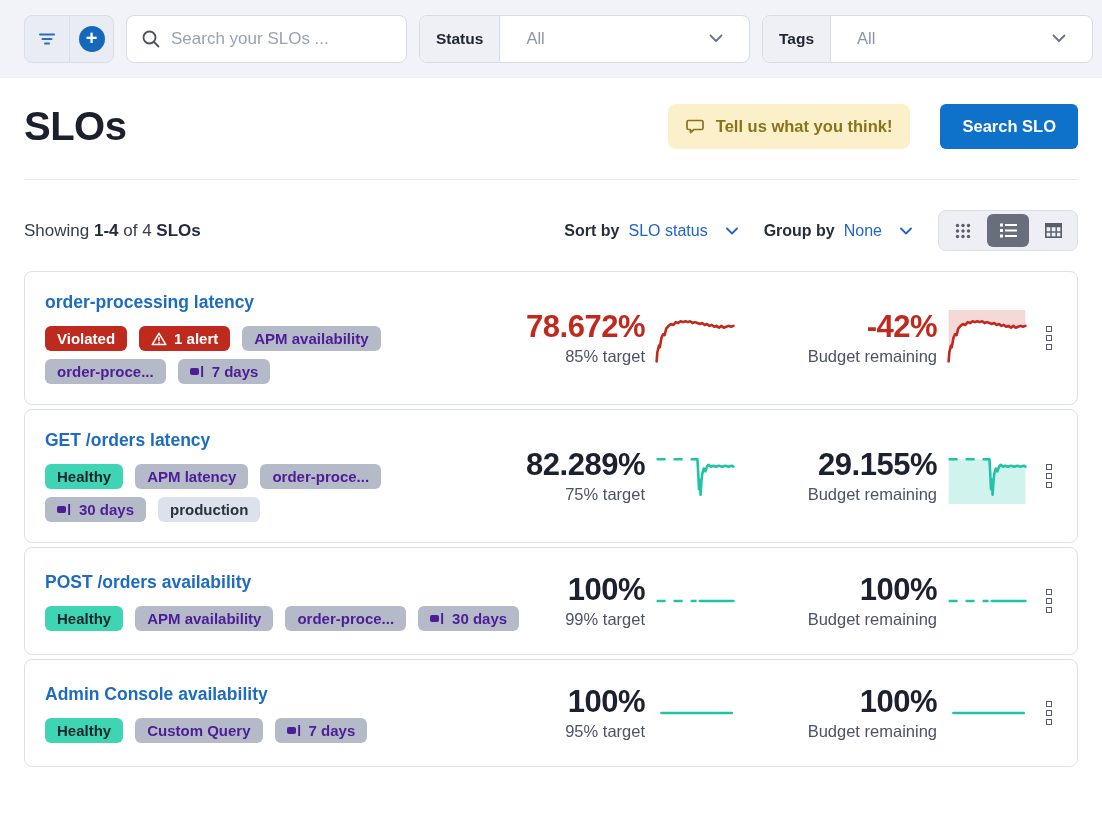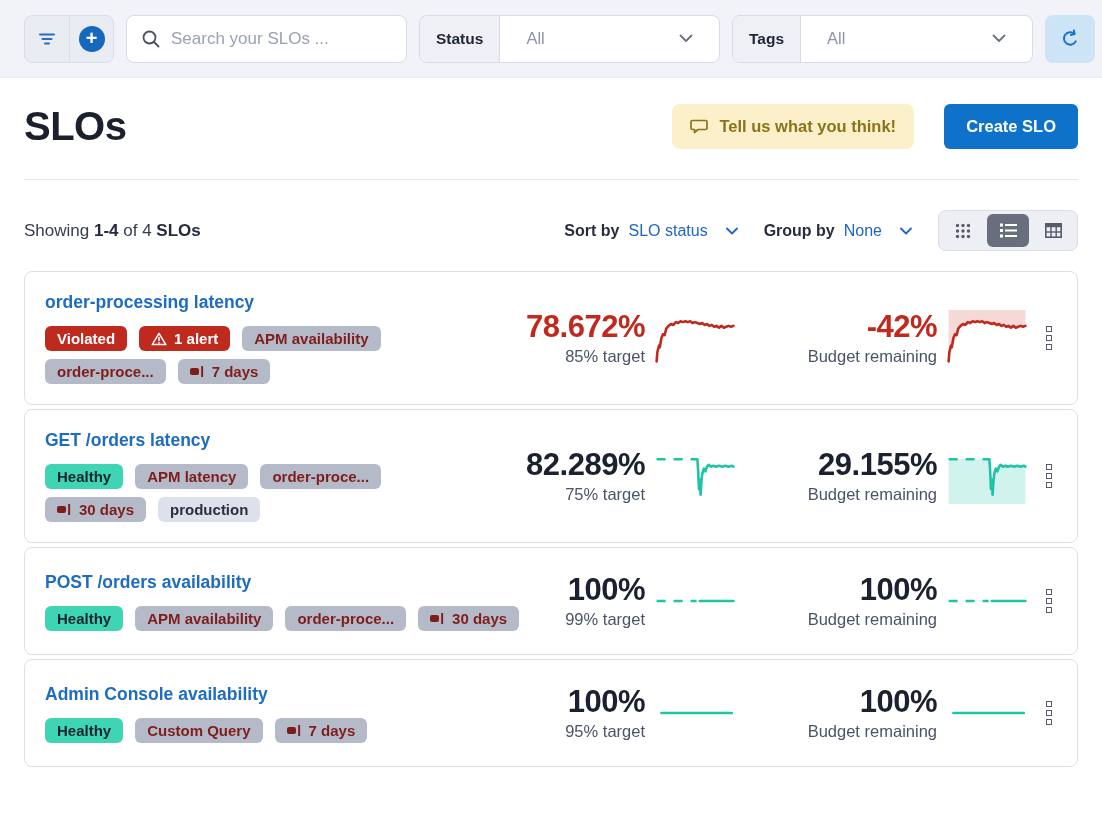--- a/index.html
+++ b/index.html
@@ -30,21 +30,21 @@
   .searchbox {
     flex:1 1 auto; height:48px; background:#fff; border:1px solid #d6dbe7;
     border-radius:8px; display:flex; align-items:center; padding:0 14px; gap:10px;
   }
   .searchbox input {
     border:none; outline:none; flex:1; font-size:17px; color:#333a4a;
     font-family:inherit; background:transparent;
   }
   .searchbox input::placeholder { color:#99a1b4; }
   .combo {
-    width:301px; height:48px; border:1px solid #d6dbe7; border-radius:8px;
+    width:331px; height:48px; border:1px solid #d6dbe7; border-radius:8px;
     background:#fff; display:flex; align-items:stretch; flex:0 0 auto; cursor:pointer;
   }
   .combo-label {
     background:#eef0f6; border-right:1px solid #d6dbe7; display:flex;
     align-items:center; padding:0 16px; font-weight:700; font-size:15.5px;
     color:#1f2533; border-radius:7px 0 0 7px;
   }
   .combo-value {
     flex:1; display:flex; align-items:center; padding:0 26px; font-size:16.5px;
     color:#8d95a8;
@@ -106,21 +106,21 @@
     display:inline-block; margin-bottom:13px; cursor:pointer;
   }
   .badge-rows { display:flex; flex-direction:column; gap:8px; }
   .badge-row { display:flex; gap:12px; }
   .badge {
     font-size:15px; font-weight:700; padding:4px 12px; border-radius:6px;
     display:inline-flex; align-items:center; gap:7px; white-space:nowrap;
   }
   .badge.red   { background:#bf2a1e; color:#ffffff; }
   .badge.teal  { background:#3fd5b4; color:#14252e; }
-  .badge.gray  { background:#b4bac8; color:#7f1d1d; }
+  .badge.gray  { background:#b4bac8; color:#4c1d95; }
   .badge.light { background:#dde1eb; color:#2a3040; }
   .card-metrics {
     flex:1; display:flex; align-items:center; justify-content:space-between;
     gap:54px; padding-right:6px;
   }
   .metric { display:flex; align-items:center; gap:10px; }
   .metric-text { text-align:right; min-width:148px; }
   .metric-value { font-size:31px; font-weight:800; color:#1b2130; letter-spacing:-0.5px; line-height:1.1; }
   .metric-value.red { color:#c02a1e; }
   .metric-label { font-size:16.5px; color:#4b5368; margin-top:3px; }
@@ -196,21 +196,21 @@
 
 <div class="header">
   <h1 class="page-title">SLOs</h1>
   <div class="header-right">
     <button class="feedback-chip">
       <svg class="icon-svg" width="20" height="18" viewBox="0 0 20 18">
         <path d="M2.5 2.5 h13 a1.5 1.5 0 0 1 1.5 1.5 v6 a1.5 1.5 0 0 1 -1.5 1.5 h-7.5 l-3.5 3 v-3 h-2 a1.5 1.5 0 0 1 -1.5 -1.5 v-6 a1.5 1.5 0 0 1 1.5 -1.5 z" fill="none" stroke="#8a7419" stroke-width="1.7" stroke-linejoin="round"></path>
       </svg>
       <span>Tell us what you think!</span>
     </button>
-    <button class="create-btn">Create SLO</button>
+    <button class="create-btn">Search SLO</button>
   </div>
 </div>
 
 <hr class="divider">
 
 <div class="listbar">
   <div class="showing">
     <span>Showing </span><b>1-4</b><span> of 4 </span><b>SLOs</b>
   </div>
   <div class="listbar-right">

